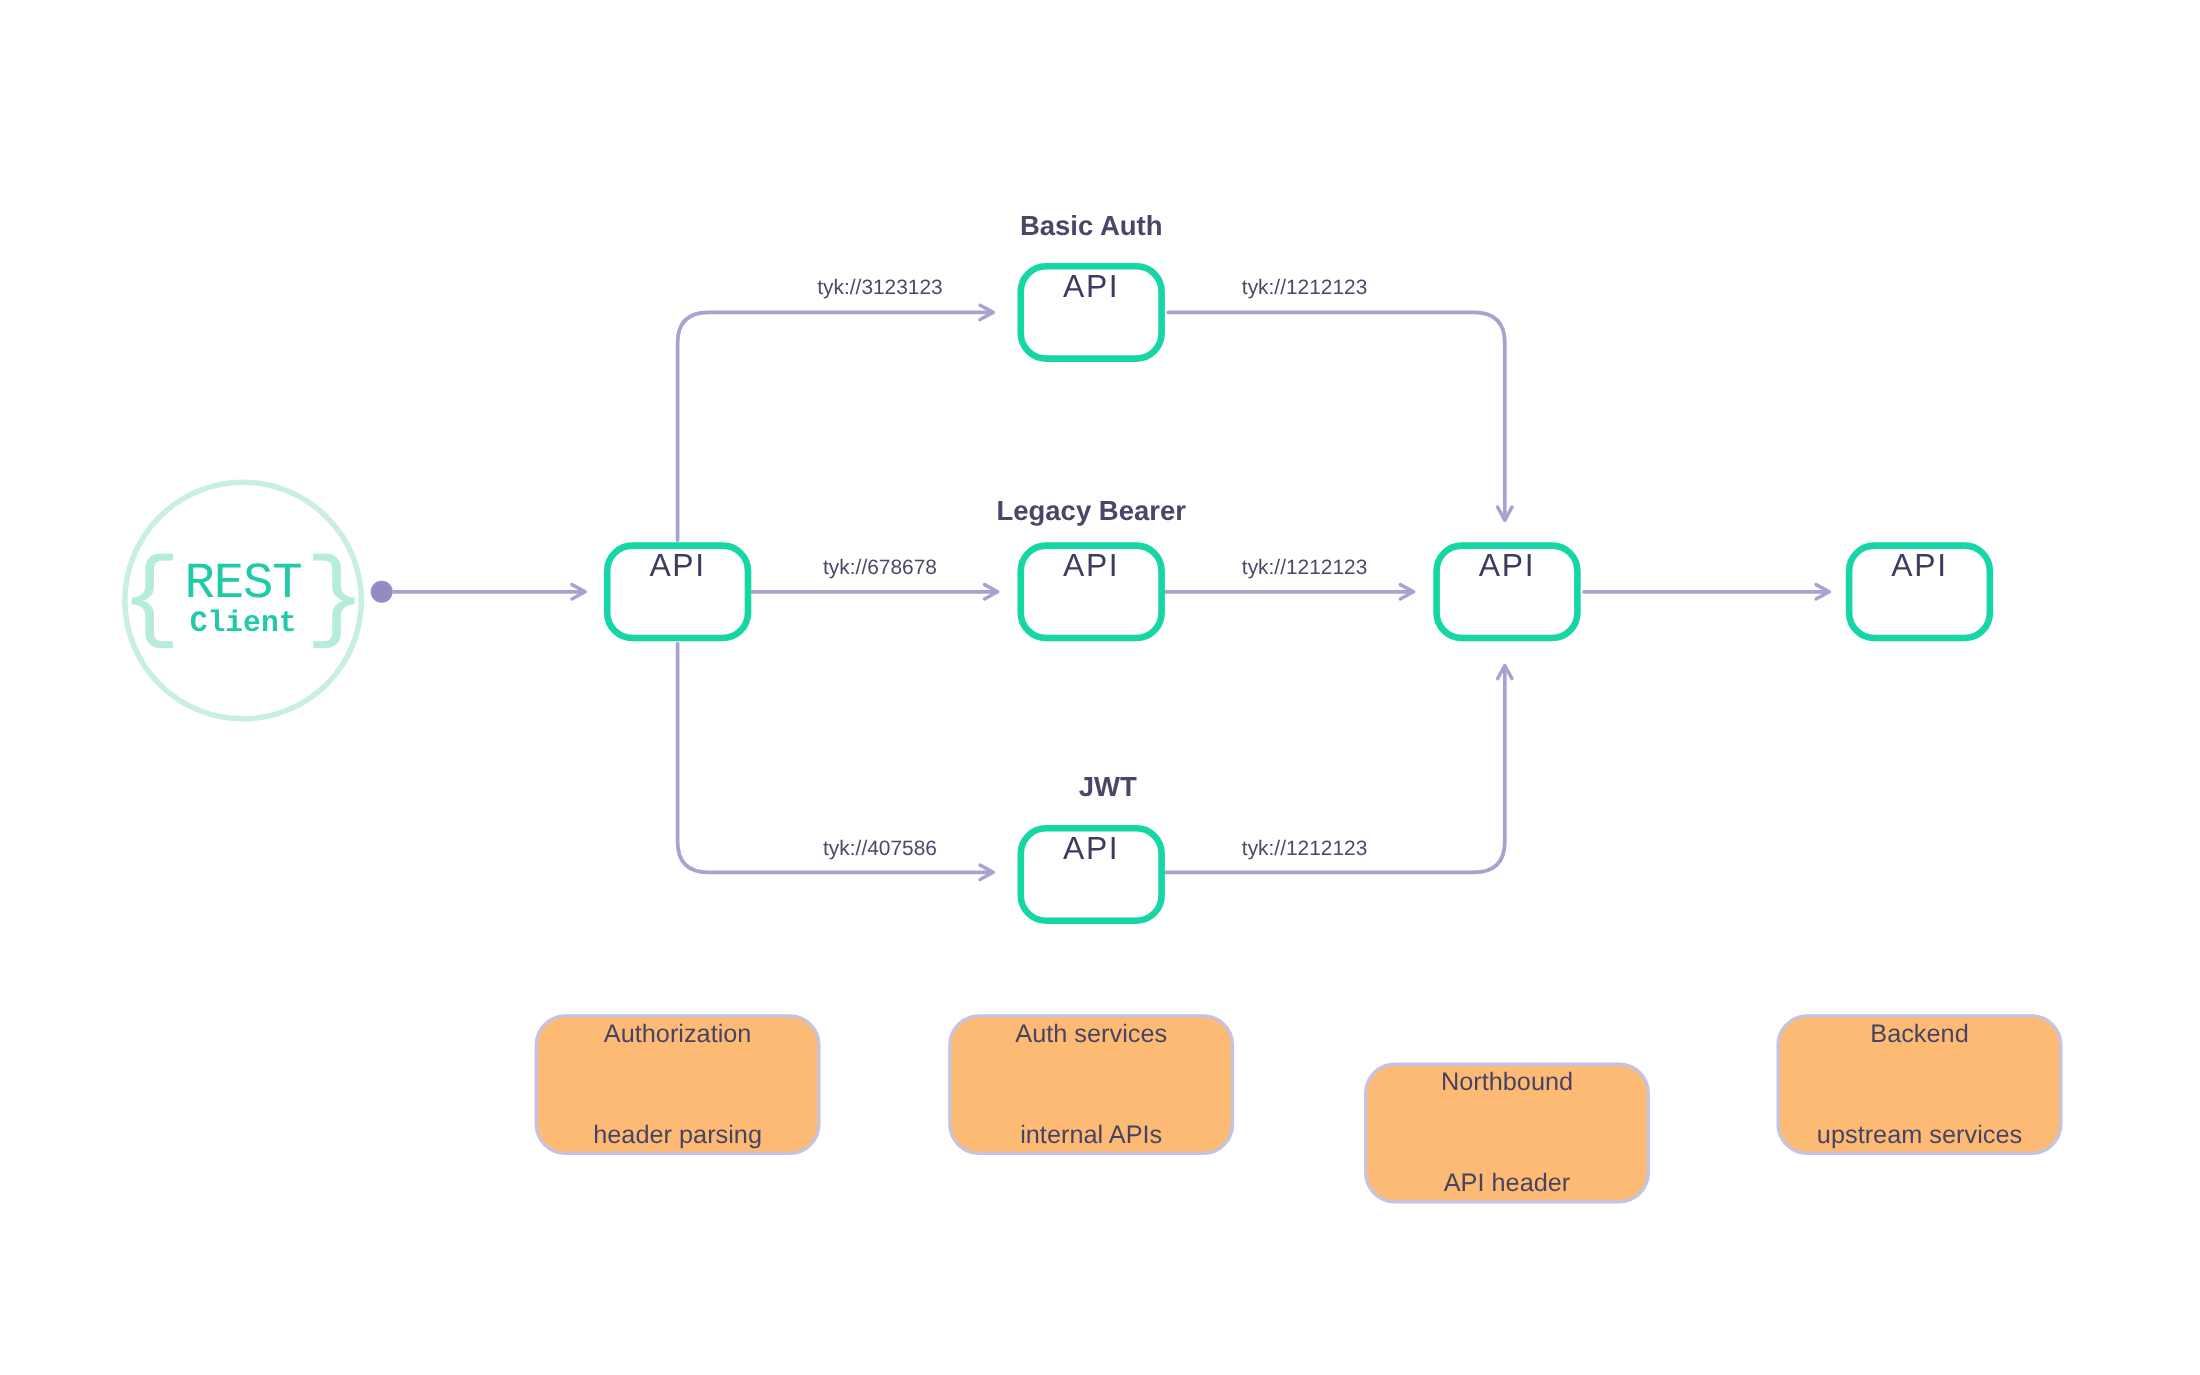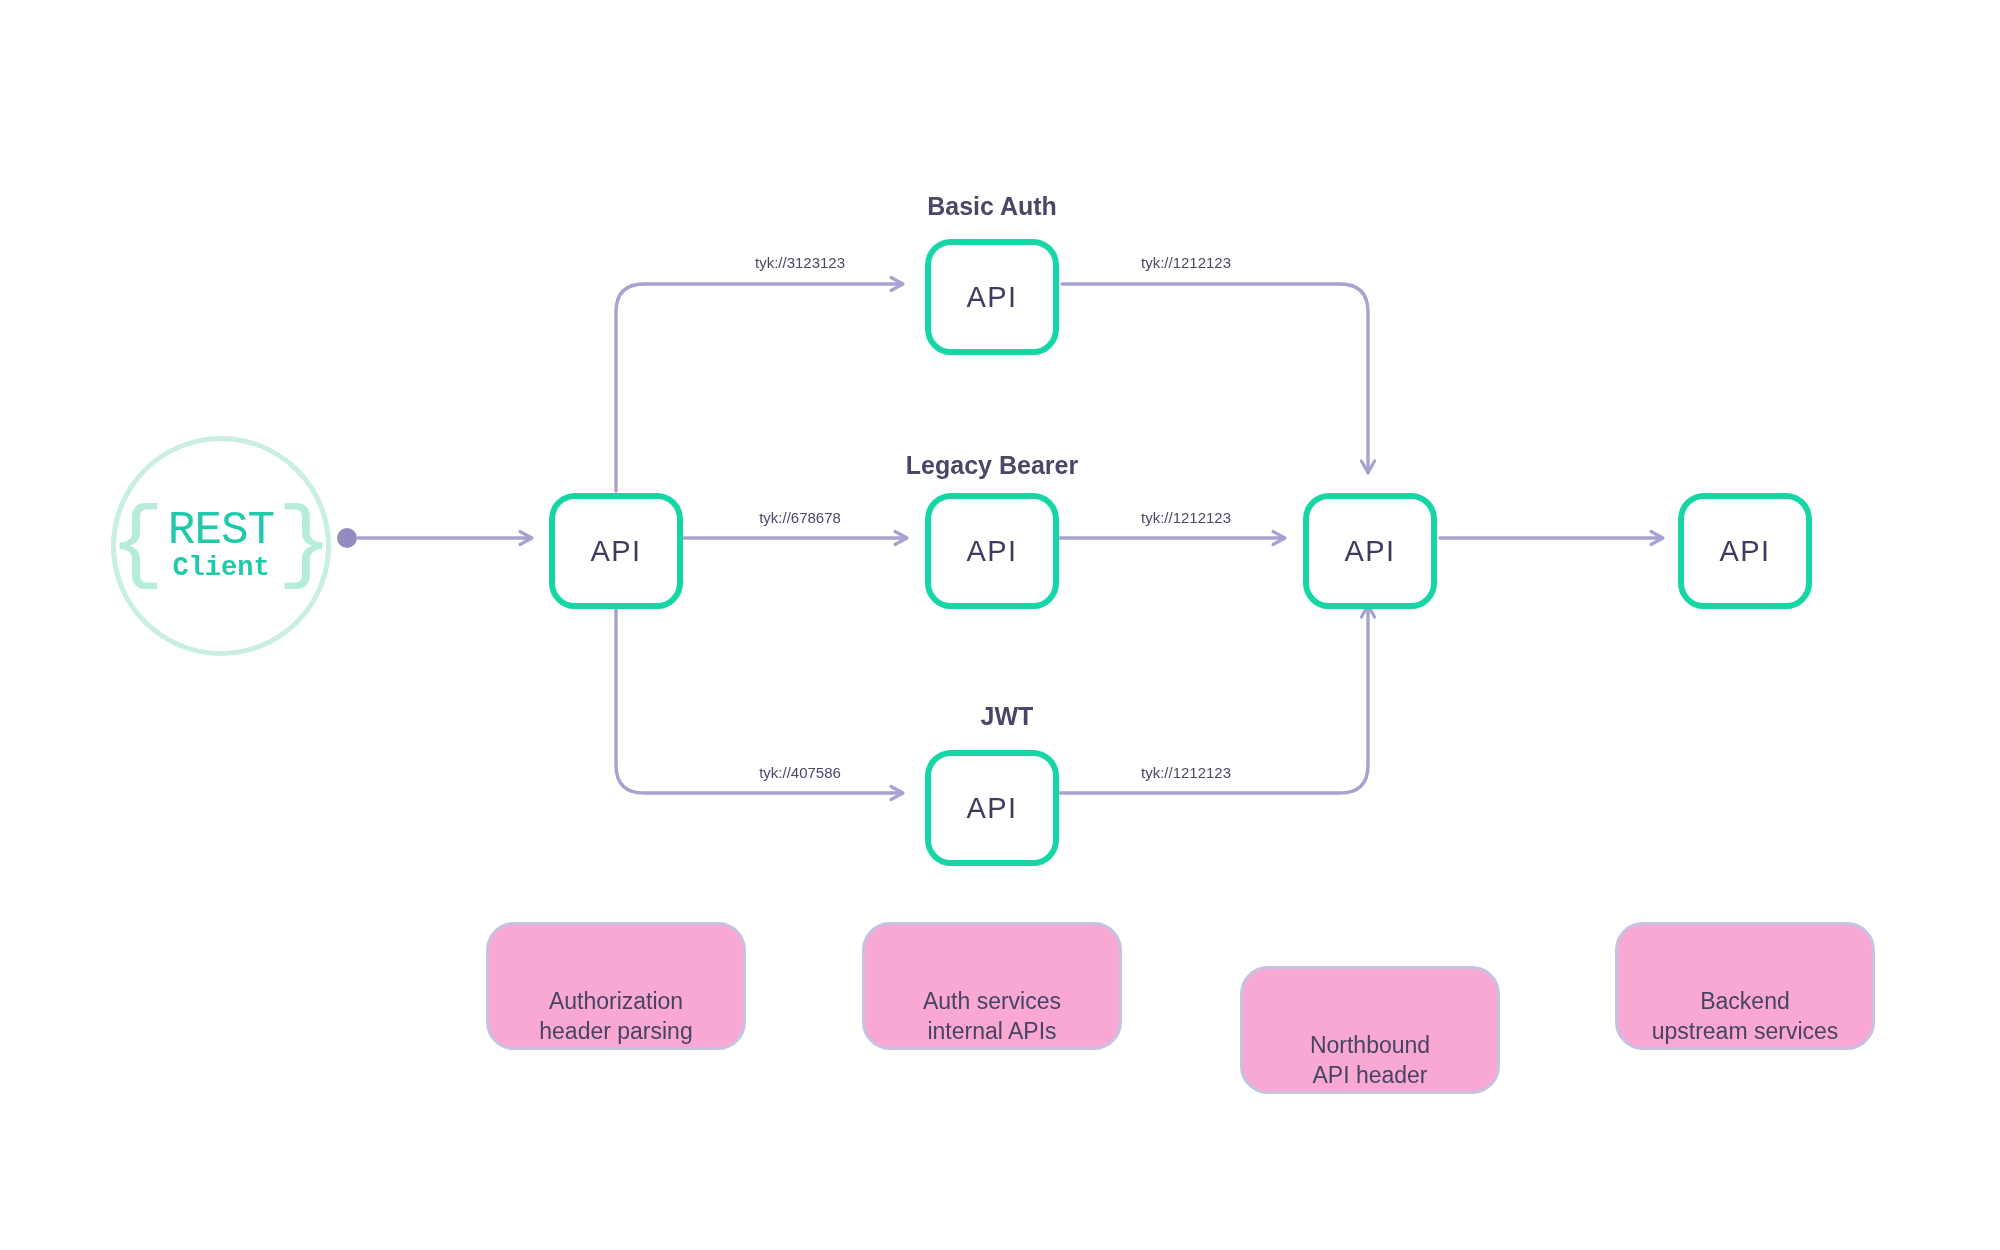--- a/index.html
+++ b/index.html
@@ -50,27 +50,27 @@
     font-size: 27px;
     line-height: 1.1;
     color: #1fc9a9;
     font-weight: 700;
     letter-spacing: 0px;
   }
 
   
   .api-node {
     position: absolute;
-    width: 134px; height: 116px;
+    width: 134px; height: 90px;
     box-sizing: border-box;
     background: #ffffff;
     border: 6px solid #16d6a5;
     border-radius: 26px;
     display: flex;
-    align-items: center;
+    align-items: flex-start;
     justify-content: center;
   }
   .api-node span {
     font-size: 29px;
     color: #3e3b5e;
     letter-spacing: 1.5px;
     font-weight: 400;
   }
 
   
@@ -80,38 +80,38 @@
     font-size: 25px;
     font-weight: 700;
     color: #4a4667;
     white-space: nowrap;
   }
 
   
   .edge-label {
     position: absolute;
     transform: translate(-50%, -50%);
-    font-size: 15px;
+    font-size: 19px;
     color: #4b4868;
     white-space: nowrap;
   }
 
   
   .footnote {
     position: absolute;
     top: 922px;
     width: 260px; height: 128px;
     box-sizing: border-box;
-    background: #f9a8d4;
+    background: #fdba74;
     border: 3.5px solid #c5c2e2;
     border-radius: 28px;
     display: flex;
     flex-direction: column;
     align-items: center;
-    justify-content: flex-end;
+    justify-content: space-between;
     text-align: center;
     font-size: 23px;
     line-height: 1.3;
     color: #474463;
   }
 </style>
 </head>
 <body>
 
 <div class="canvas">

